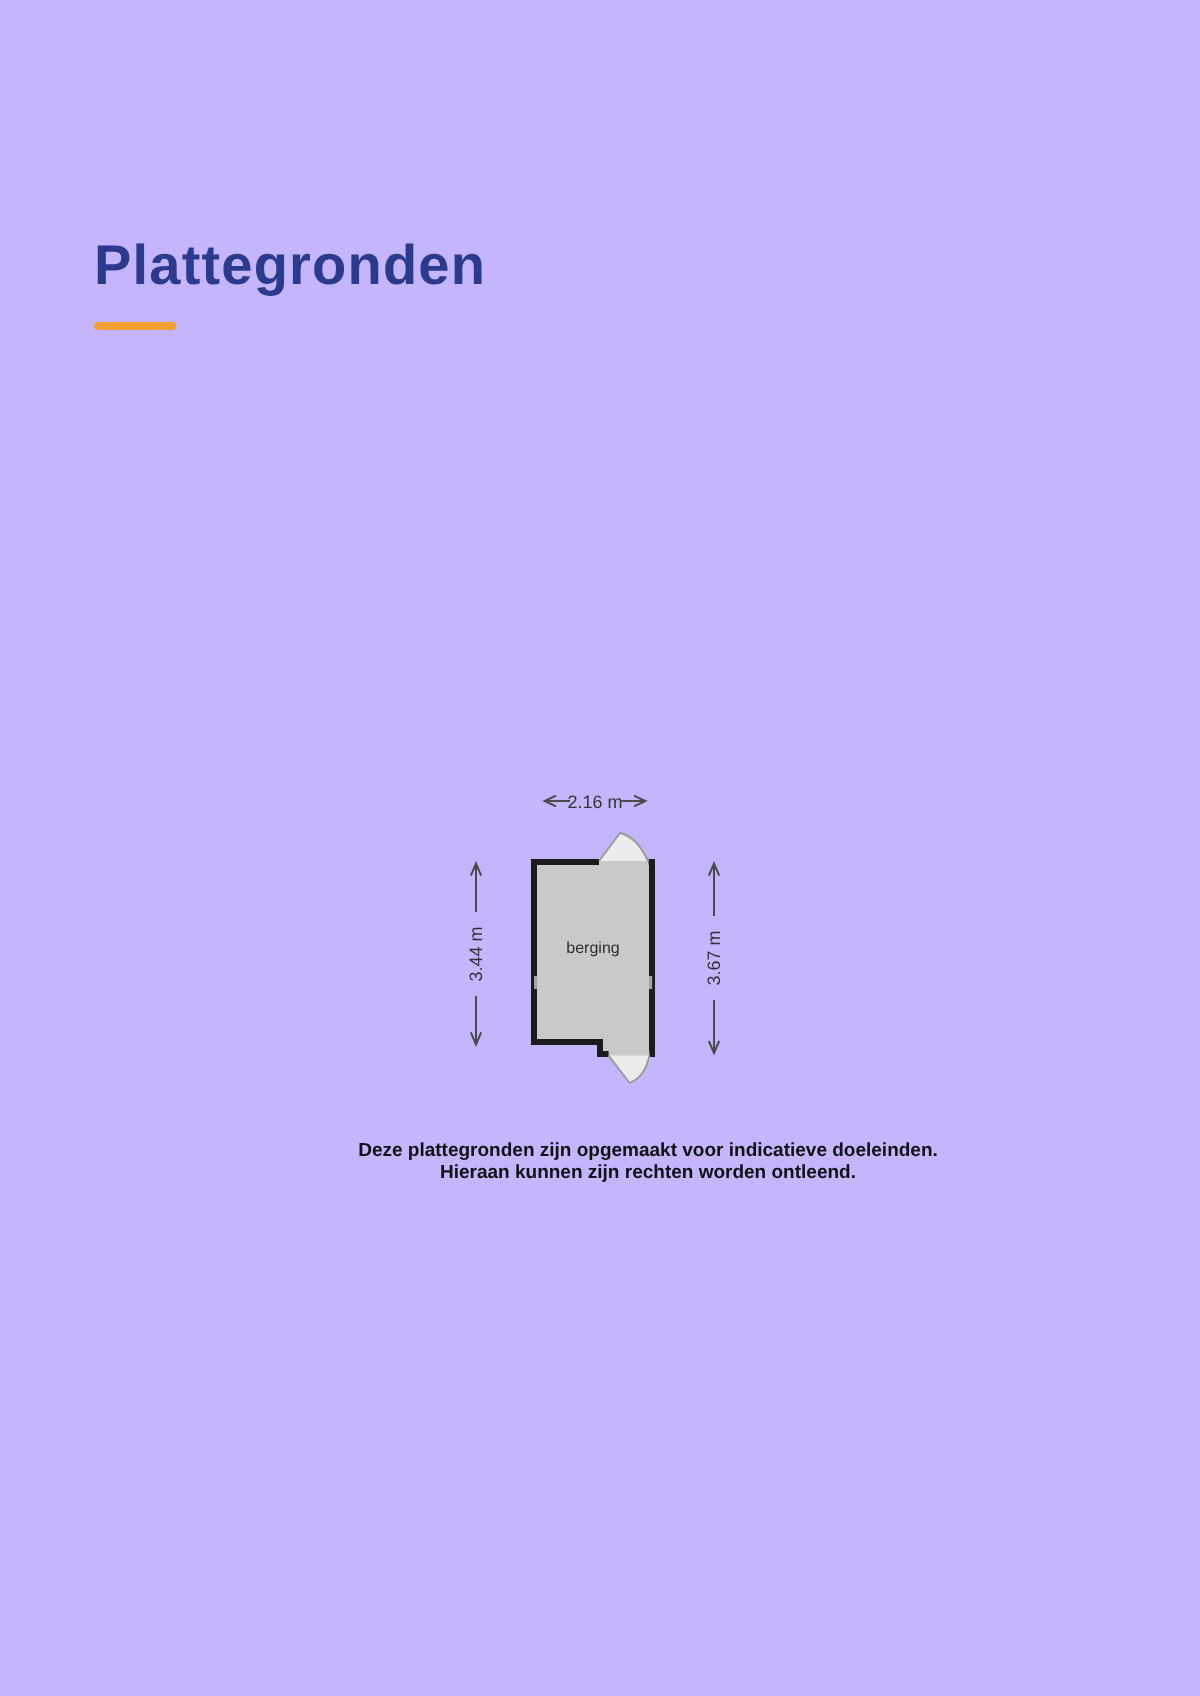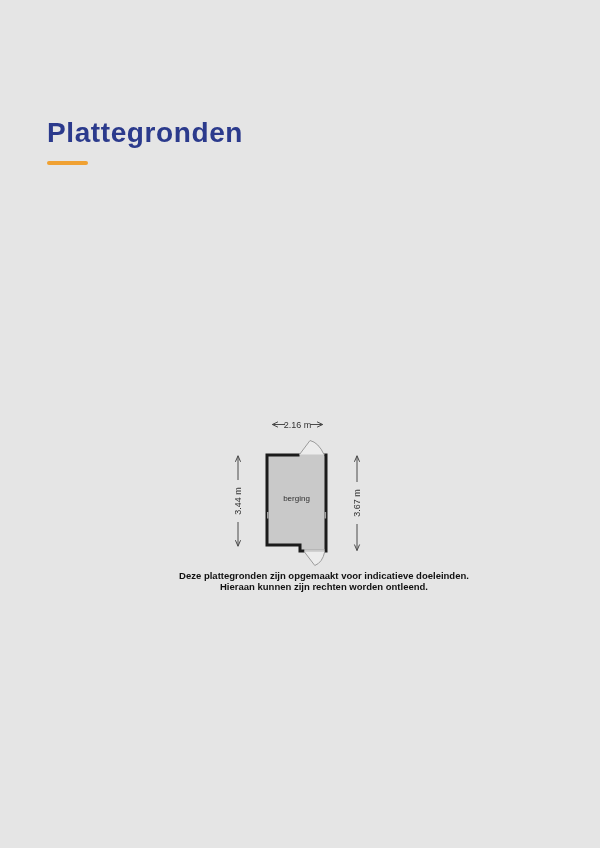--- a/index.html
+++ b/index.html
@@ -1,20 +1,20 @@
 <!DOCTYPE html>
 <html><head>
 <meta charset="utf-8">
 <style>
   html, body { margin: 0; padding: 0; background: #ffffff; }
   .page {
     position: relative;
     width: 600px;
     height: 848px;
-    background: #e5e5e5;
+    background: #c4b5fd;
     font-family: "Liberation Sans", sans-serif;
     overflow: hidden;
   }
   .page-title {
     position: absolute;
     left: 47px;
     top: 116px;
     margin: 0;
     font-size: 28px;
     line-height: 34px;
@@ -27,21 +27,21 @@
     left: 47px;
     top: 161px;
     width: 41px;
     height: 4px;
     border-radius: 2px;
     background: #f0a132;
   }
   .plan-figure {
     position: absolute;
     left: 220px;
-    top: 410px;
+    top: 386px;
     width: 160px;
     height: 162px;
     margin: 0;
   }
   .room-shape { stroke: #1b1b1b; stroke-width: 3; }
   .wall-mark  { fill: #a3a3a3; }
   .door {
     fill: #ececec;
     stroke: #9b9b9b;
     stroke-width: 1;

